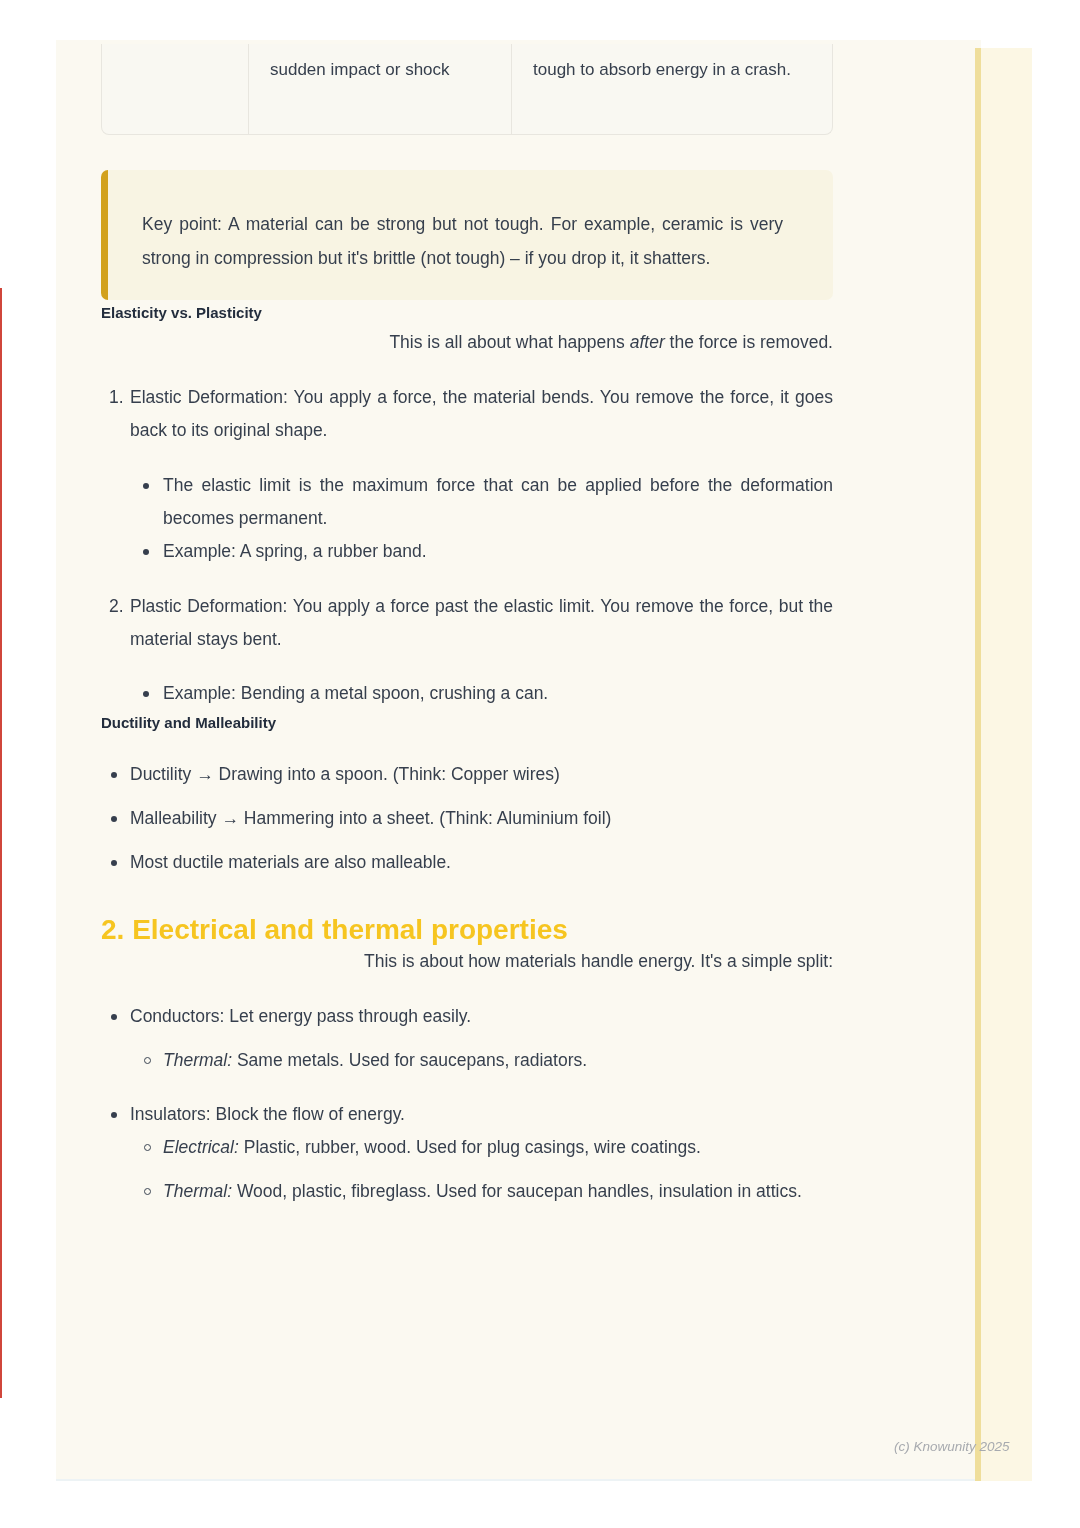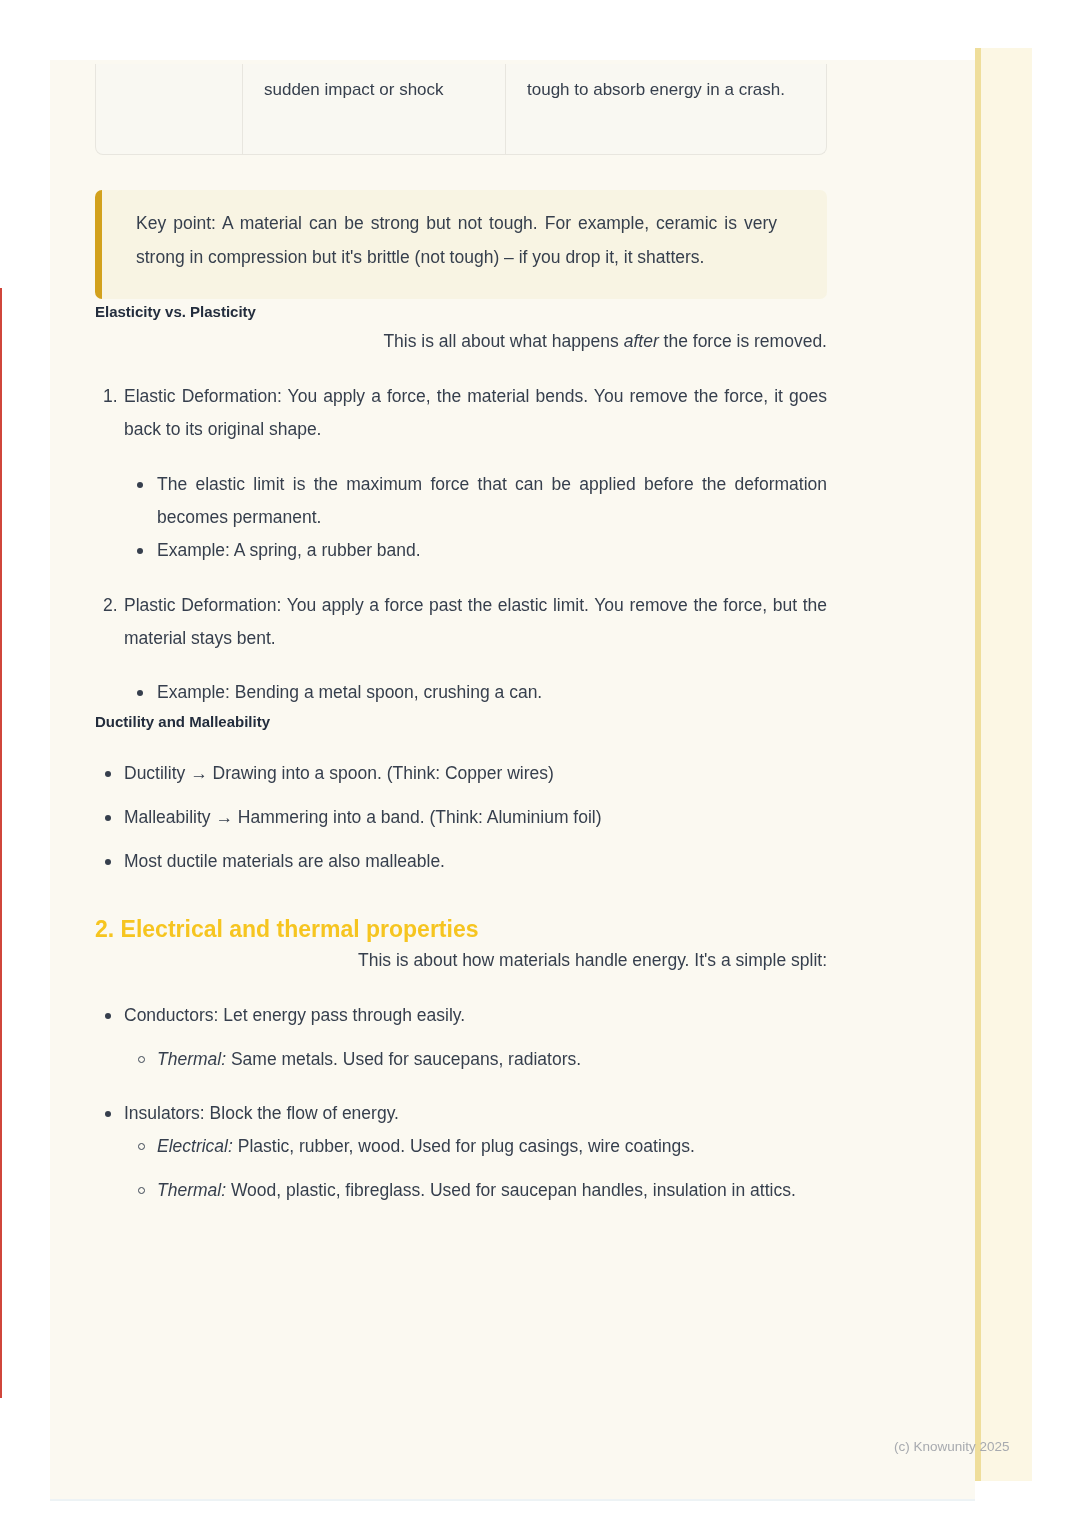--- a/index.html
+++ b/index.html
@@ -8,38 +8,38 @@
     background:#ffffff;
     font-family:"Liberation Sans", sans-serif;
     position:relative;
     overflow:hidden;
   }
   .red-stripe {
     position:absolute; left:0; top:288px; width:2px; height:1110px;
     background:#D0463B;
   }
   .page {
-    position:absolute; left:50px; top:40px; width:925px; height:1441px;
+    position:absolute; left:56px; top:40px; width:925px; height:1441px;
     background:#FBF9F1;
     border-bottom:2px solid #EDF3F5;
     box-sizing:border-box;
-    margin-top:20px;
   }
   .side-stripe {
     position:absolute; left:975px; top:48px; width:6px; height:1433px;
     background:#EFDE9B;
   }
   .side-panel {
     position:absolute; left:981px; top:48px; width:51px; height:1433px;
     background:#FCF7E4;
   }
   .watermark {
     position:absolute; left:894px; top:1438px;
     font-size:13.5px; line-height:18px; color:#A7AAAF; z-index:5;
     white-space:nowrap;
+    font-style:italic;
   }
   .content {
     position:absolute; left:45px; top:0; width:732px;
     color:#363F4D; font-size:17.5px; line-height:33px;
   }
   
   .ttable {
     display:flex; margin-top:4px; height:91px;
     background:#F9F8F2;
     border:1px solid #E8E6DF; border-top:none;
@@ -49,27 +49,27 @@
   .tcell { box-sizing:border-box; padding:10px 21px; line-height:31px; font-size:17px; }
   .tc1 { width:147px; border-right:1px solid #E8E6DF; }
   .tc2 { width:263px; border-right:1px solid #E8E6DF; }
   .tc3 { flex:1; }
   
   .keypoint {
     margin-top:35px;
     background:#F8F4E3;
     border-left:7px solid #D2A11D;
     border-radius:7px;
-    padding:16px 50px 25px 34px;
+    padding:37px 50px 25px 34px;
     line-height:34px;
     text-align:justify;
     box-sizing:border-box;
   }
   h2.sec {
-    font-size:23px; line-height:30px; font-weight:bold;
+    font-size:28px; line-height:30px; font-weight:bold;
     color:#F6C520; margin:36px 0 0 0;
   }
   h3.sub {
     font-size:15px; line-height:26px; font-weight:bold;
     color:#232D3D; margin:0;
   }
   p.para { margin:0;text-align:right; }
   .b { font-weight:normal; }
   .it { font-style:italic; }
   
@@ -158,21 +158,21 @@
       <div class="li mt0">
         <span class="mark1">
             <span class="dot"></span>
           </span>
         <div class="txt"><span class="b">Ductility</span><span> → Drawing into a </span><span class="b">spoon</span><span>. (Think: Copper wires)</span></div>
       </div>
       <div class="li mt11">
         <span class="mark1">
             <span class="dot"></span>
           </span>
-        <div class="txt"><span class="b">Malleability</span><span> → Hammering into a </span><span class="b">band</span><span>. (Think: Aluminium foil)</span></div>
+        <div class="txt"><span class="b">Malleability</span><span> → Hammering into a </span><span class="b">sheet</span><span>. (Think: Aluminium foil)</span></div>
       </div>
       <div class="li mt11">
         <span class="mark1">
             <span class="dot"></span>
           </span>
         <div class="txt"><span class="b"></span><span>Most ductile materials are also malleable.</span><span class="b"></span><span></span></div>
       </div>
     </div>
 
     <h2 class="sec">2. Electrical and thermal properties</h2>

